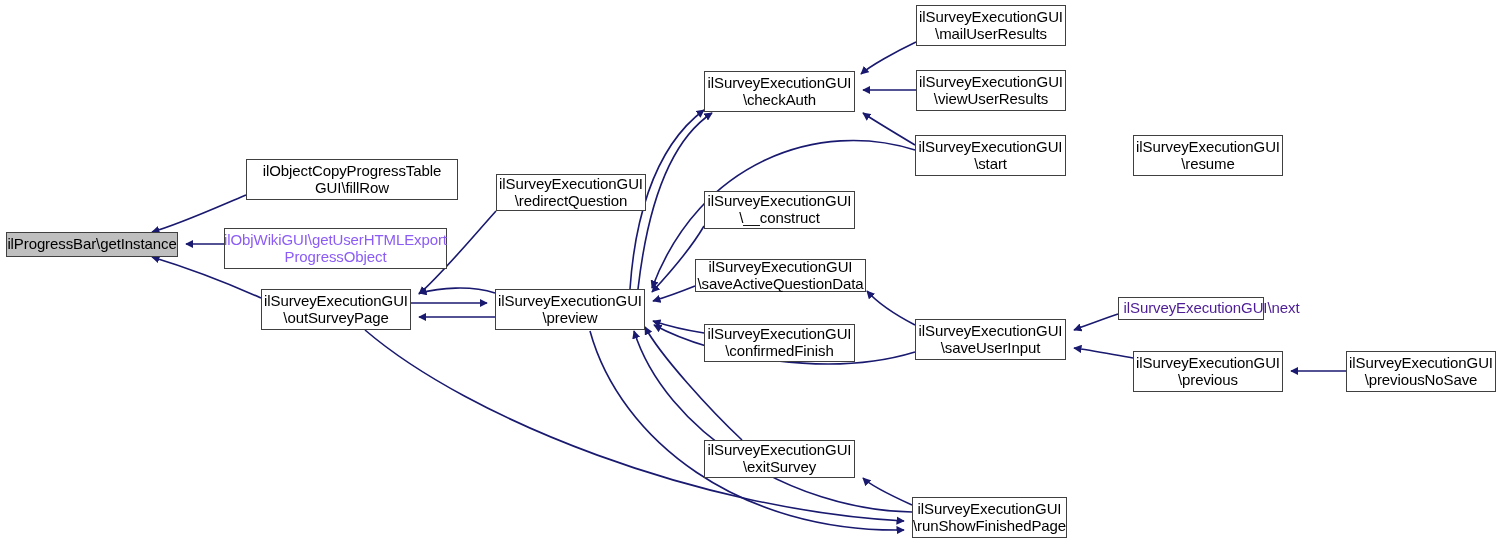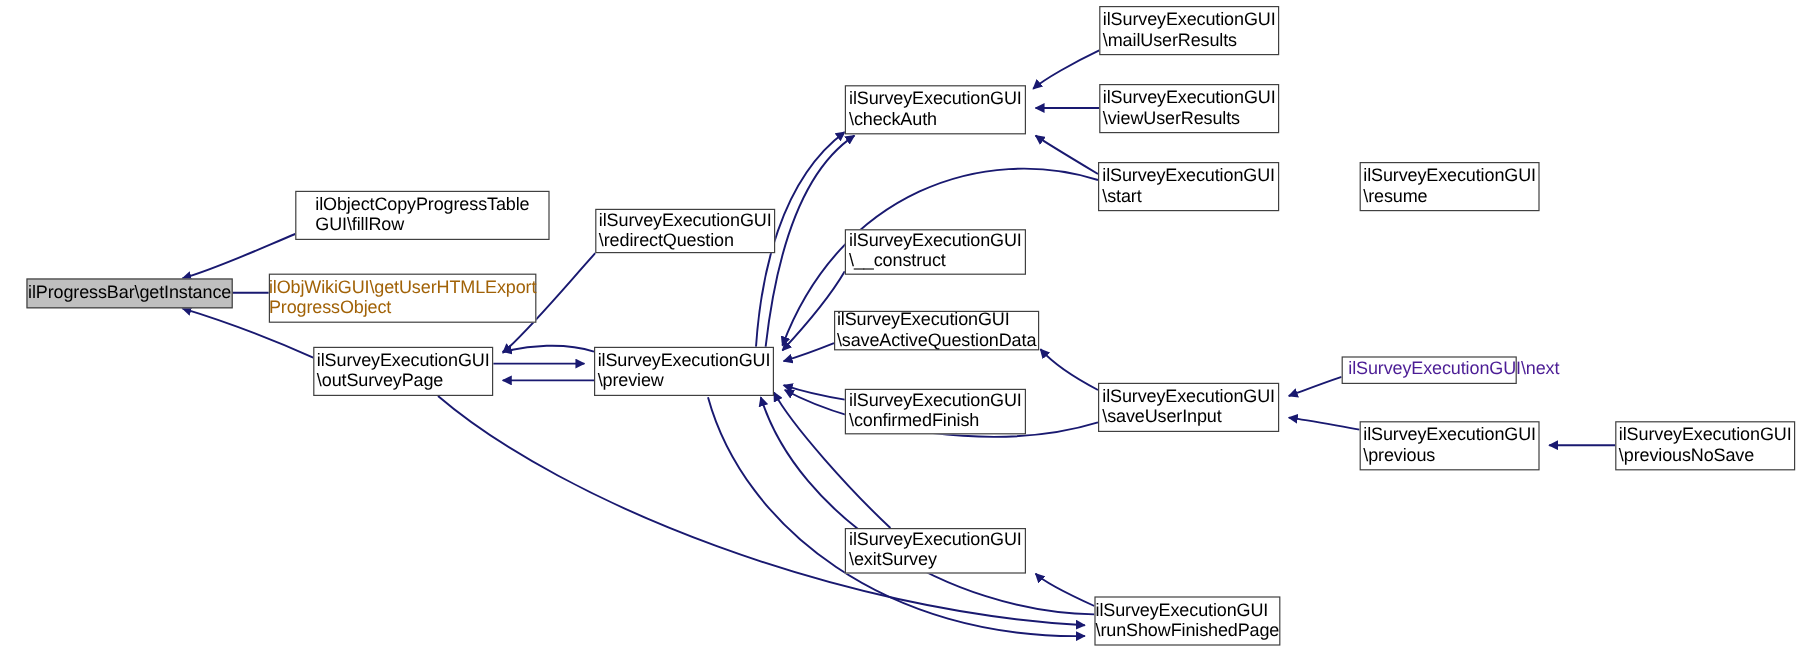--- a/index.html
+++ b/index.html
@@ -1,23 +1,23 @@
 <!DOCTYPE html>
 <html><head>
 <meta charset="utf-8">
 <style>
   html,body{margin:0;padding:0;background:#ffffff;}
   #canvas{position:relative;width:1501px;height:554px;background:#ffffff;
           font-family:"Liberation Sans","DejaVu Sans",sans-serif;overflow:hidden;}
   svg#edges{position:absolute;left:0;top:0;width:1501px;height:554px;}
   .node{position:absolute;box-sizing:border-box;border:1px solid #404040;
         background:#ffffff;display:flex;align-items:center;justify-content:center;
-        font-size:15px;color:#000000;line-height:1.12;
+        text-align:center;font-size:15px;color:#000000;line-height:1.12;
         letter-spacing:-0.1px;white-space:pre-line;}
-  .node.root{background:#bfbfbf;border-color:#404040;margin-left:16px;}
+  .node.root{background:#bfbfbf;border-color:#404040;}
   .node span{display:block;padding:0 3px;}
 </style>
 </head>
 <body>
 
 <div id="canvas">
 
   <svg id="edges" viewBox="0 0 1501 554" xmlns="http://www.w3.org/2000/svg">
     <defs>
       <marker id="arrow" viewBox="0 0 10 10" refX="9" refY="5" markerWidth="5.2" markerHeight="5.2" orient="auto-start-reverse">
@@ -51,21 +51,21 @@
         <path d="M912,512 C790,510 665,430 634,331" marker-end="url(#arrow)"></path>
         <path d="M365,330 C470,420 700,510 904,521" marker-end="url(#arrow)"></path>
         <path d="M590,331 C620,440 740,533 904,530" marker-end="url(#arrow)"></path>
       </g>
   </svg>
 
   <div id="node-group">
       <div class="node root" style="left: 6px; top: 232px; width: 172px; height: 25px; background: rgb(191, 191, 191); border-color: rgb(64, 64, 64); color: rgb(0, 0, 0);"><span>ilProgressBar\getInstance</span></div>
       <div class="node" style="left: 246px; top: 159px; width: 212px; height: 41px; background: rgb(255, 255, 255); border-color: rgb(64, 64, 64); color: rgb(0, 0, 0);"><span>ilObjectCopyProgressTable
 GUI\fillRow</span></div>
-      <div class="node" style="left: 224px; top: 228px; width: 223px; height: 41px; background: rgb(255, 255, 255); border-color: rgb(64, 64, 64); color: #a16207;"><span>ilObjWikiGUI\getUserHTMLExport
+      <div class="node" style="left: 224px; top: 228px; width: 223px; height: 41px; background: rgb(255, 255, 255); border-color: rgb(64, 64, 64); color: #8b5cf6;"><span>ilObjWikiGUI\getUserHTMLExport
 ProgressObject</span></div>
       <div class="node" style="left: 261px; top: 289px; width: 150px; height: 41px; background: rgb(255, 255, 255); border-color: rgb(64, 64, 64); color: rgb(0, 0, 0);"><span>ilSurveyExecutionGUI
 \outSurveyPage</span></div>
       <div class="node" style="left: 496px; top: 174px; width: 150px; height: 37px; background: rgb(255, 255, 255); border-color: rgb(64, 64, 64); color: rgb(0, 0, 0);"><span>ilSurveyExecutionGUI
 \redirectQuestion</span></div>
       <div class="node" style="left: 495px; top: 289px; width: 150px; height: 41px; background: rgb(255, 255, 255); border-color: rgb(64, 64, 64); color: rgb(0, 0, 0);"><span>ilSurveyExecutionGUI
 \preview</span></div>
       <div class="node" style="left: 704px; top: 71px; width: 151px; height: 41px; background: rgb(255, 255, 255); border-color: rgb(64, 64, 64); color: rgb(0, 0, 0);"><span>ilSurveyExecutionGUI
 \checkAuth</span></div>
       <div class="node" style="left: 704px; top: 191px; width: 151px; height: 38px; background: rgb(255, 255, 255); border-color: rgb(64, 64, 64); color: rgb(0, 0, 0);"><span>ilSurveyExecutionGUI

